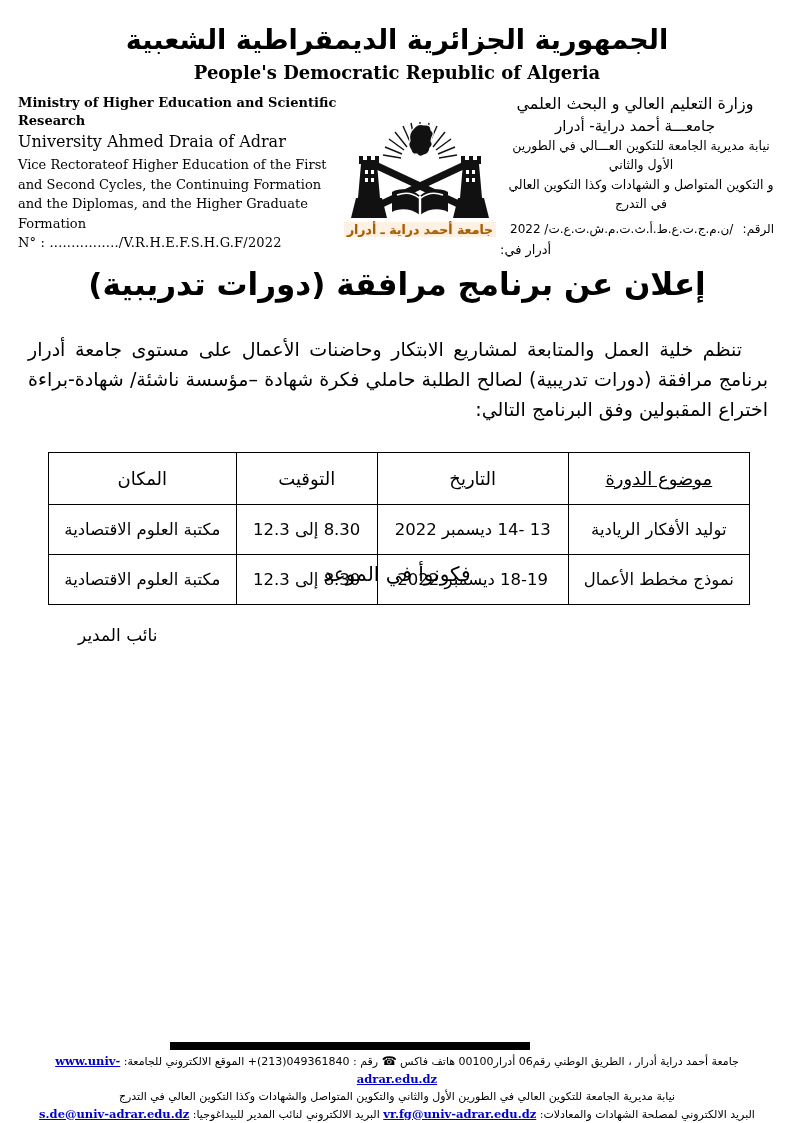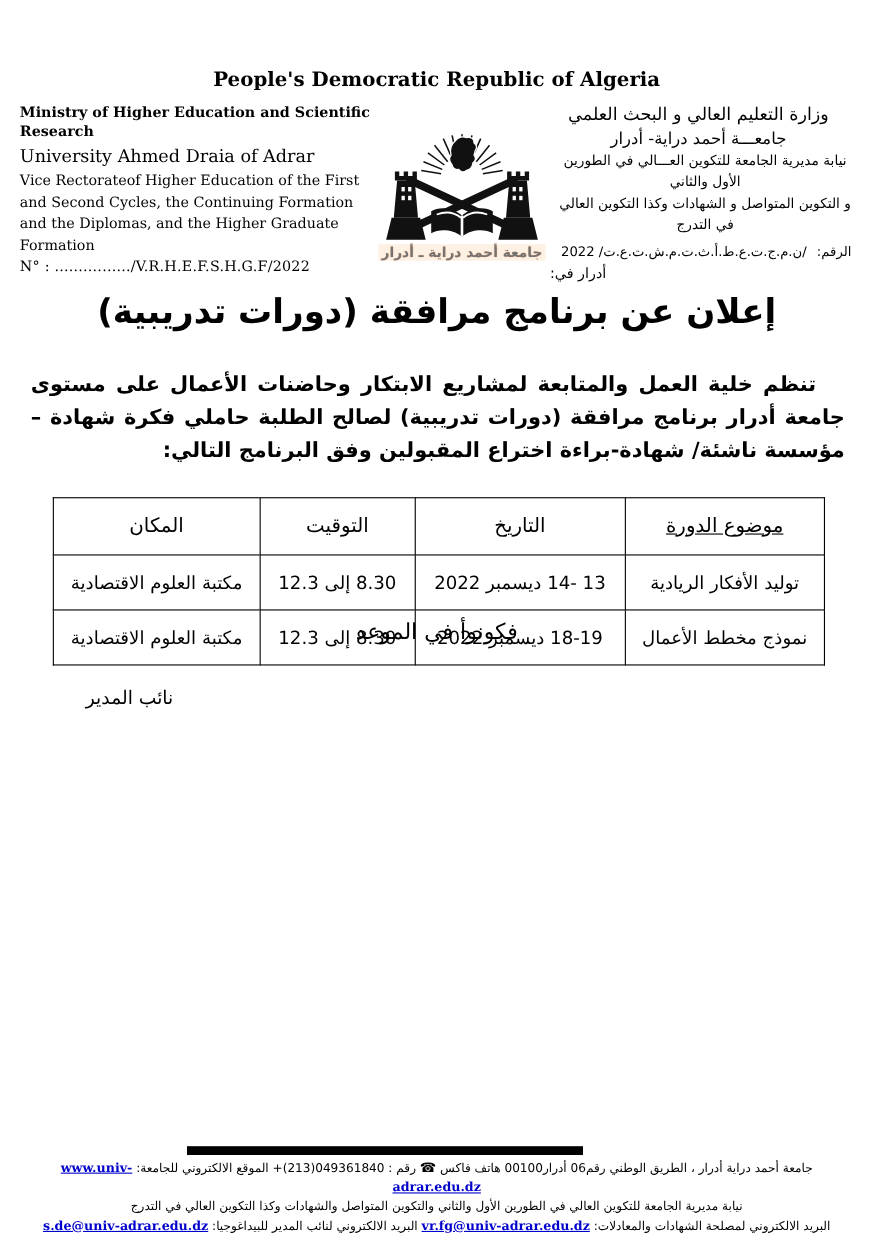--- a/index.html
+++ b/index.html
@@ -22,37 +22,37 @@
   
   .header-row { position:absolute; top:94px; left:18px; width:762px; display:flex; }
   .hcol-left { width:326px; font-family:"DejaVu Serif", serif; }
   .hcol-left .ministry   { font-size:13px; font-weight:bold; line-height:1.35; }
   .hcol-left .university { font-size:16px; font-weight:normal; margin-top:3px; }
   .hcol-left .vicerec    { font-size:13px; line-height:1.5; margin-top:4px; }
   .hcol-left .refnum     { font-size:13px; margin-top:2px; letter-spacing:.2px; }
   .hcol-center { width:152px; padding-top:18px; text-align:center; }
   .logo-caption {
     margin-top:-2px; font-size:12.5px; font-weight:bold;
-    color:#737373; background:#fdf1e3; direction:rtl;
+    color:#a16207; background:#fdf1e3; direction:rtl;
     text-shadow:0 0 1px rgba(255,110,30,.55); white-space:nowrap;
   }
   .hcol-right { flex:1; direction:rtl; text-align:center; padding-right:6px; }
   .hcol-right .ministry-ar   { font-size:16px; line-height:1.3; }
   .hcol-right .university-ar { font-size:15px; margin-top:2px; }
   .hcol-right .vice1, .hcol-right .vice2 { font-size:12.5px; line-height:1.5; margin-top:2px;margin-left:12px; }
   .ref-line { display:flex; justify-content:space-between; font-size:12px; margin-top:8px; padding-left:14px; }
   .date-line { text-align:left; font-size:13px; margin-top:6px; padding-left:4px; }
   
   .main-title {
     position:absolute; top:266px; left:0; width:100%;
     direction:rtl; text-align:center; font-size:31px; font-weight:bold;
   }
   .body-par {
     position:absolute; top:334px; left:28px; width:740px;
-    direction:rtl; text-align:justify; font-size:19px; font-weight:bold;
+    direction:rtl; text-align:justify; font-size:19px; font-weight:normal;
     line-height:30px; text-indent:26px;
   }
   
   .sched { position:absolute; top:452px; left:48px; width:702px; direction:rtl; }
   table { border-collapse:collapse; width:100%; }
   td, th {
     border:1.6px solid #000; text-align:center; vertical-align:middle;
     font-weight:normal; padding:15px 4px;
   }
   th { height:30px; font-size:18px; }
@@ -78,20 +78,21 @@
     font-family:"DejaVu Serif", serif; font-size:11.5px;
   }
   .ltr { direction:ltr; unicode-bidi:embed; }
   .phone-glyph { font-size:12px; }
 </style>
 </head>
 <body>
 
 <div class="page">
 
+  <div class="country-ar">الجمهورية الجزائرية الديمقراطية الشعبية</div>
   <div class="country-en">People's Democratic Republic of Algeria</div>
 
   <div class="header-row">
     <div class="hcol-left">
       <div class="ministry">Ministry of Higher Education and Scientific Research</div>
       <div class="university">University Ahmed Draia of Adrar</div>
       <div class="vicerec">Vice Rectorateof Higher Education of the First and Second Cycles, the Continuing Formation and the Diplomas, and the Higher Graduate Formation</div>
       <div class="refnum">N° : ................/V.R.H.E.F.S.H.G.F/2022</div>
     </div>
 

